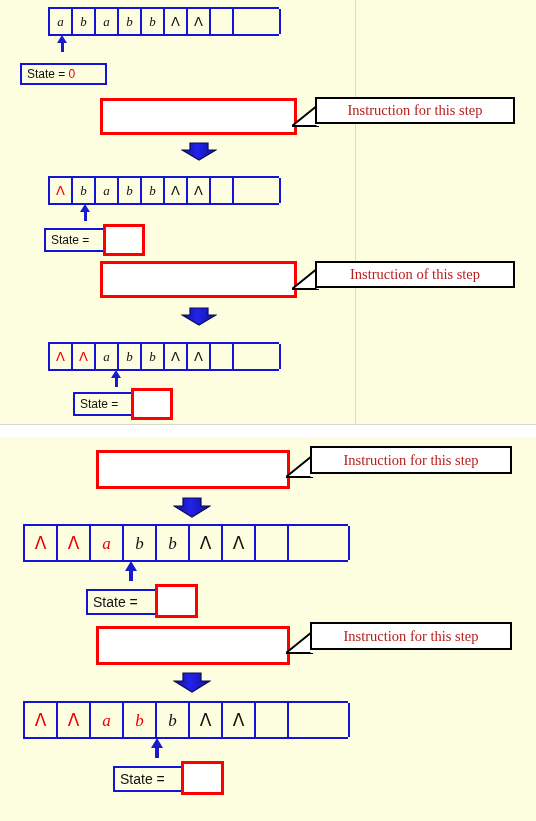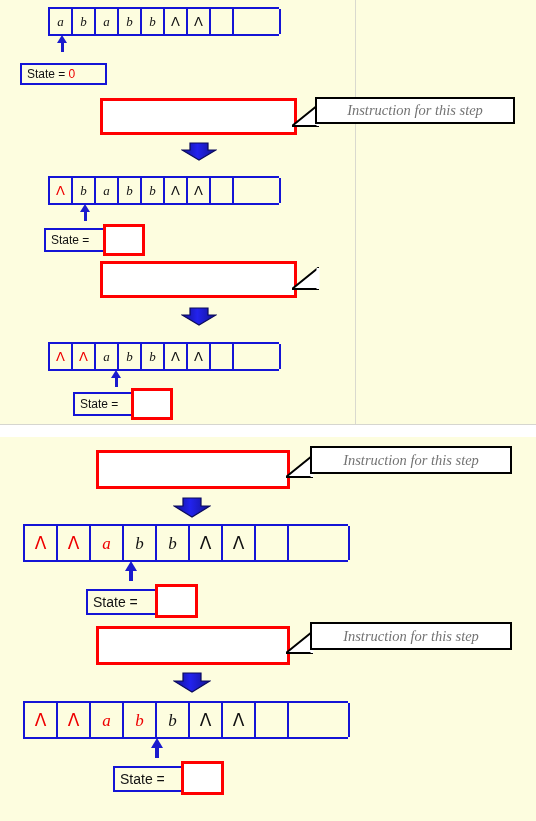--- a/index.html
+++ b/index.html
@@ -133,23 +133,22 @@
   
   .callout {
     position: absolute;
     border: 2px solid #000000;
     background: #ffffff;
     box-sizing: border-box;
     display: flex;
     align-items: center;
     justify-content: center;
     font-family: "Liberation Serif", serif;
-    font-style: italic;
     font-size: 14.5px;
-    color: #737373;
+    color: #b91c1c;
     white-space: nowrap;
     text-align: center;
   }
   .callout-tail { position: absolute; }
 
   
   .down-arrow { position: absolute; }
 </style>
 </head>
 <body>
@@ -216,20 +215,21 @@
     <div class="state-box" style="left:44px; top:228px; width:87px; height:24px;">
       <span>State =</span>
     </div>
     <div class="state-input" style="left:103px; top:224px; width:42px; height:32px;"></div>
 
     <div class="instr-box" style="left:100px; top:261px; width:197px; height:37px;"></div>
     <svg class="callout-tail" width="28" height="30" style="left:292px; top:267px;">
       <polygon points="26,1 26,22 0,22" fill="#ffffff" stroke="#000000" stroke-width="2"></polygon>
       <line x1="26" y1="1" x2="26" y2="22" stroke="#ffffff" stroke-width="3"></line>
     </svg>
+    <div class="callout" style="left:315px; top:261px; width:200px; height:27px;">Instruction of this step</div>
 
     <svg class="down-arrow" width="36" height="20" style="left:181px; top:306px;">
       <polygon points="9,2 27,2 27,9 35,9 18,19 1,9 9,9" fill="url(#g1)" stroke="#0a0a5a" stroke-width="1.2"></polygon>
     </svg>
 
     <div class="tape" style="left:48px; top:342px; height:25px;">
       <div class="tape-cell sym-lambda sym-red" style="width:25px;font-size:13px;">Λ</div>
       <div class="tape-cell sym-lambda sym-red" style="width:25px;font-size:13px;">Λ</div>
       <div class="tape-cell" style="width:25px;font-size:13px;">a</div>
       <div class="tape-cell" style="width:25px;font-size:13px;">b</div>

